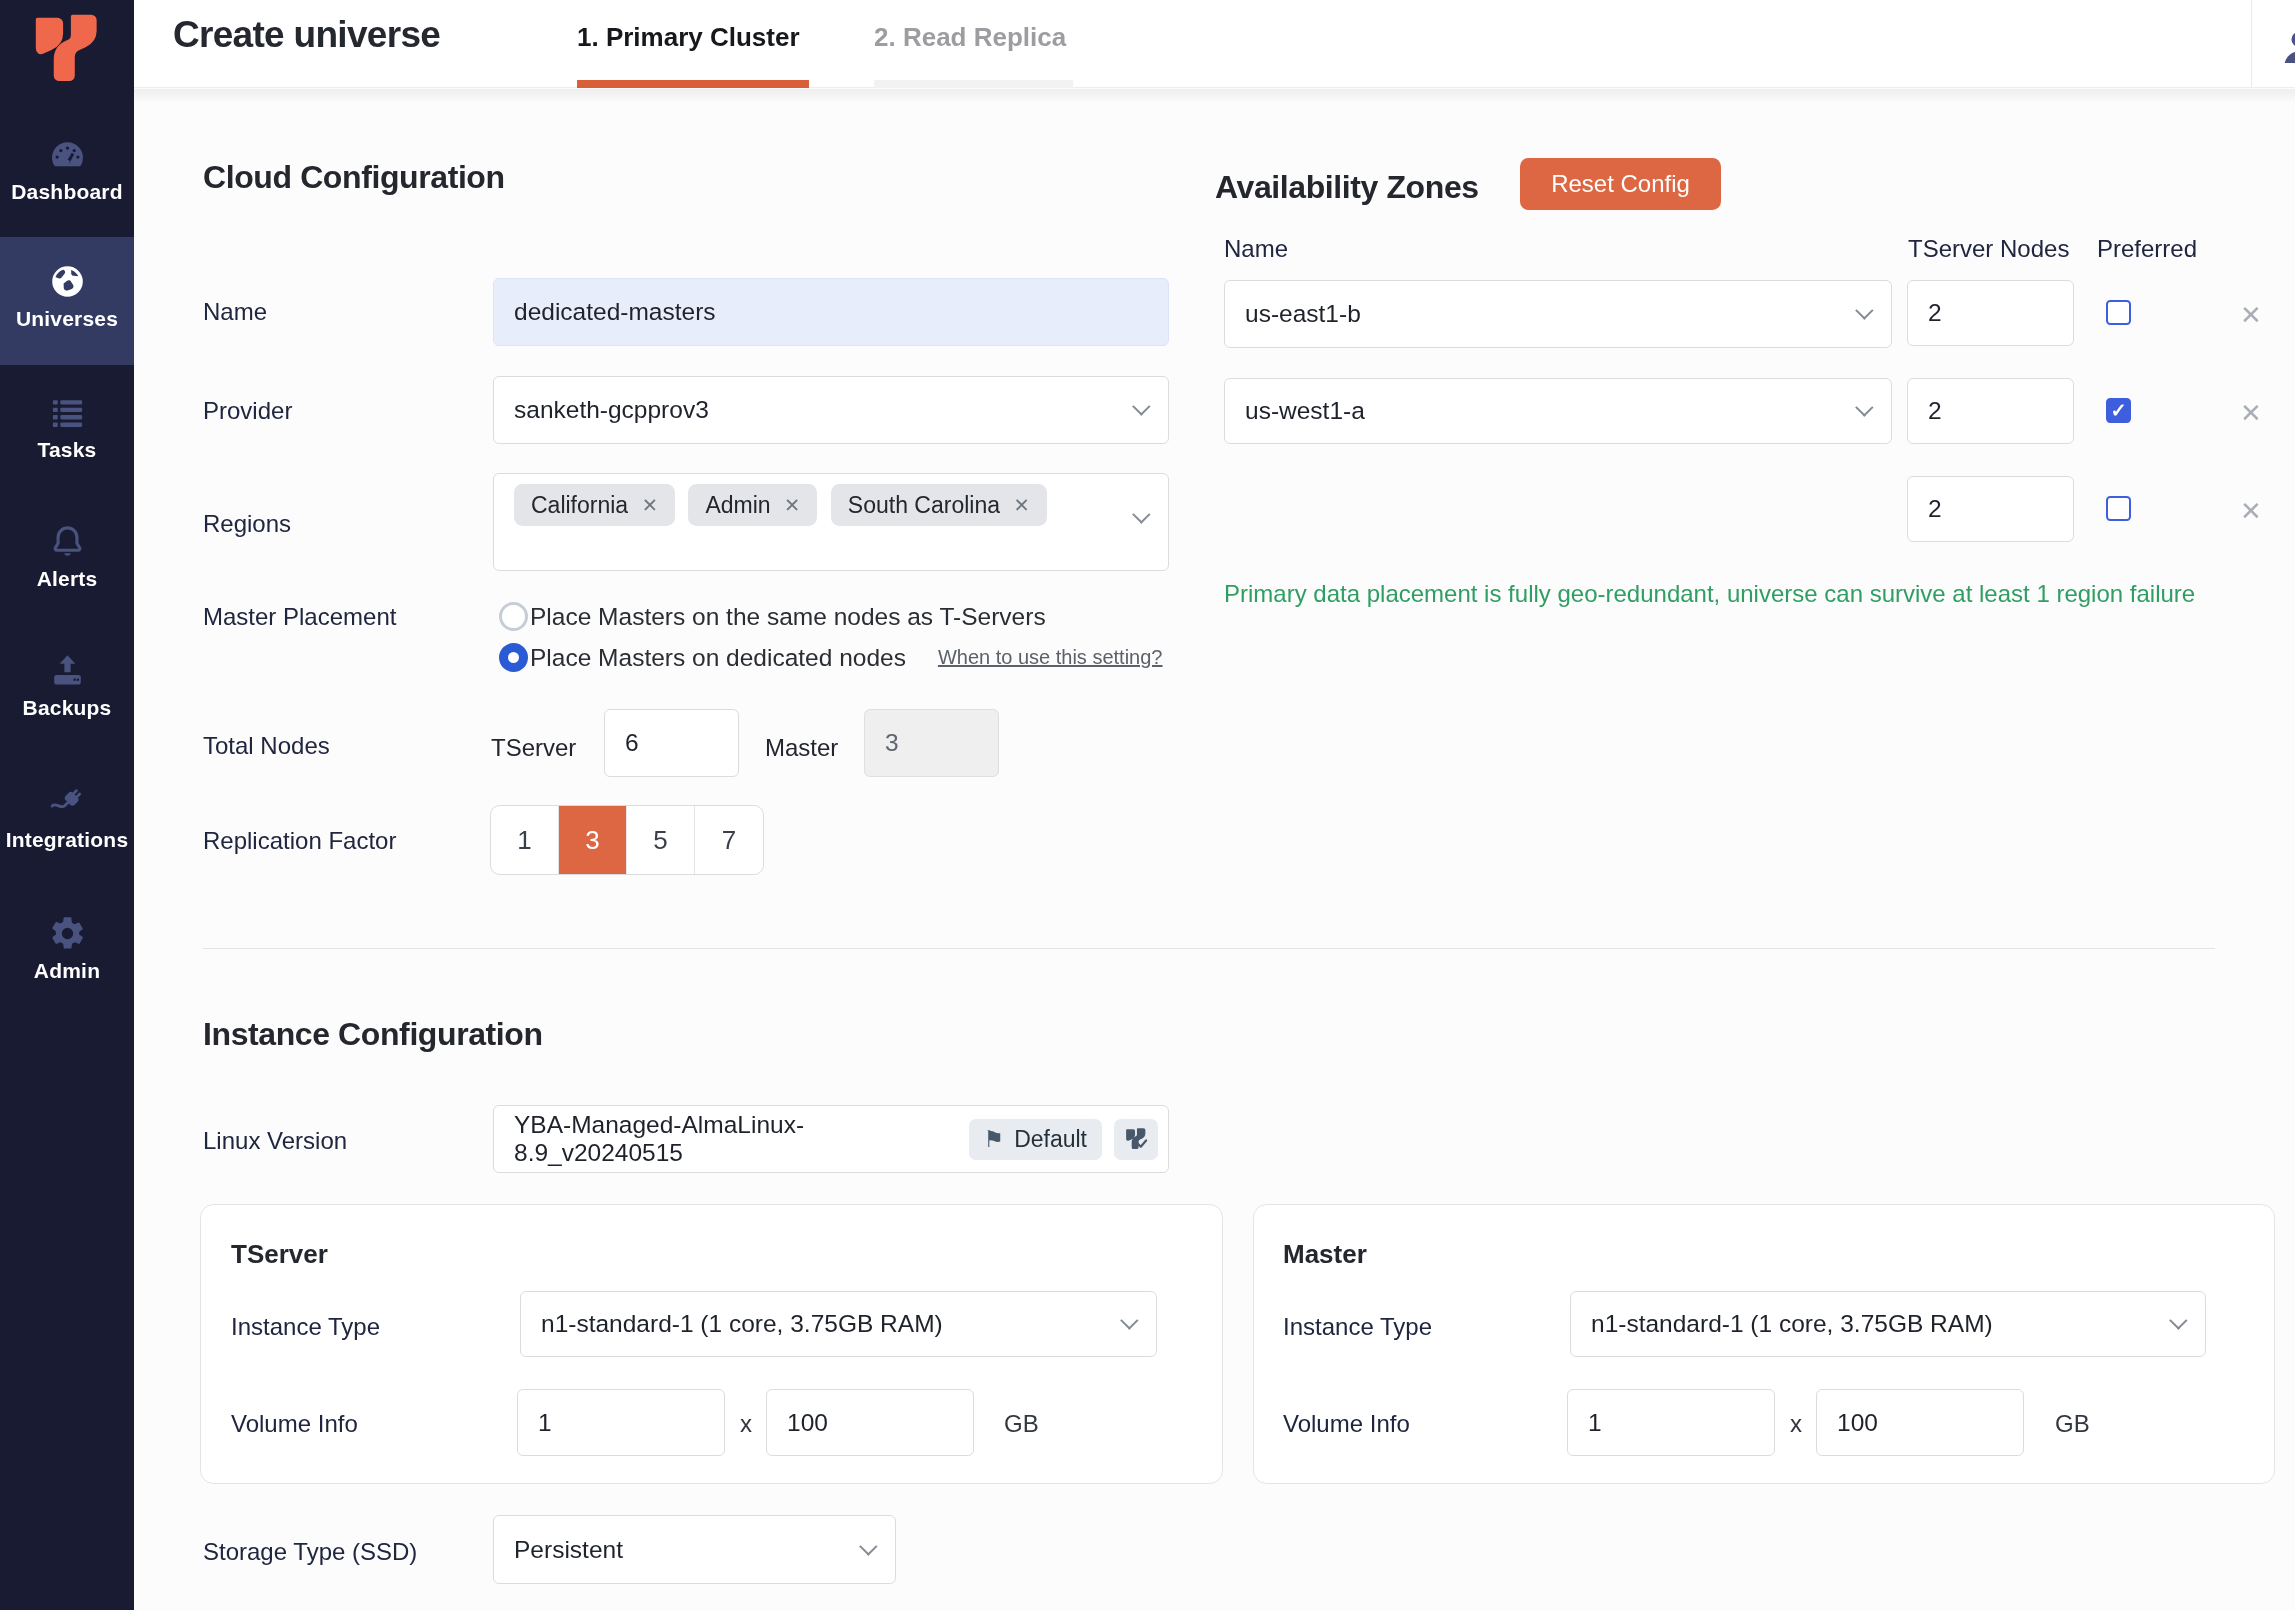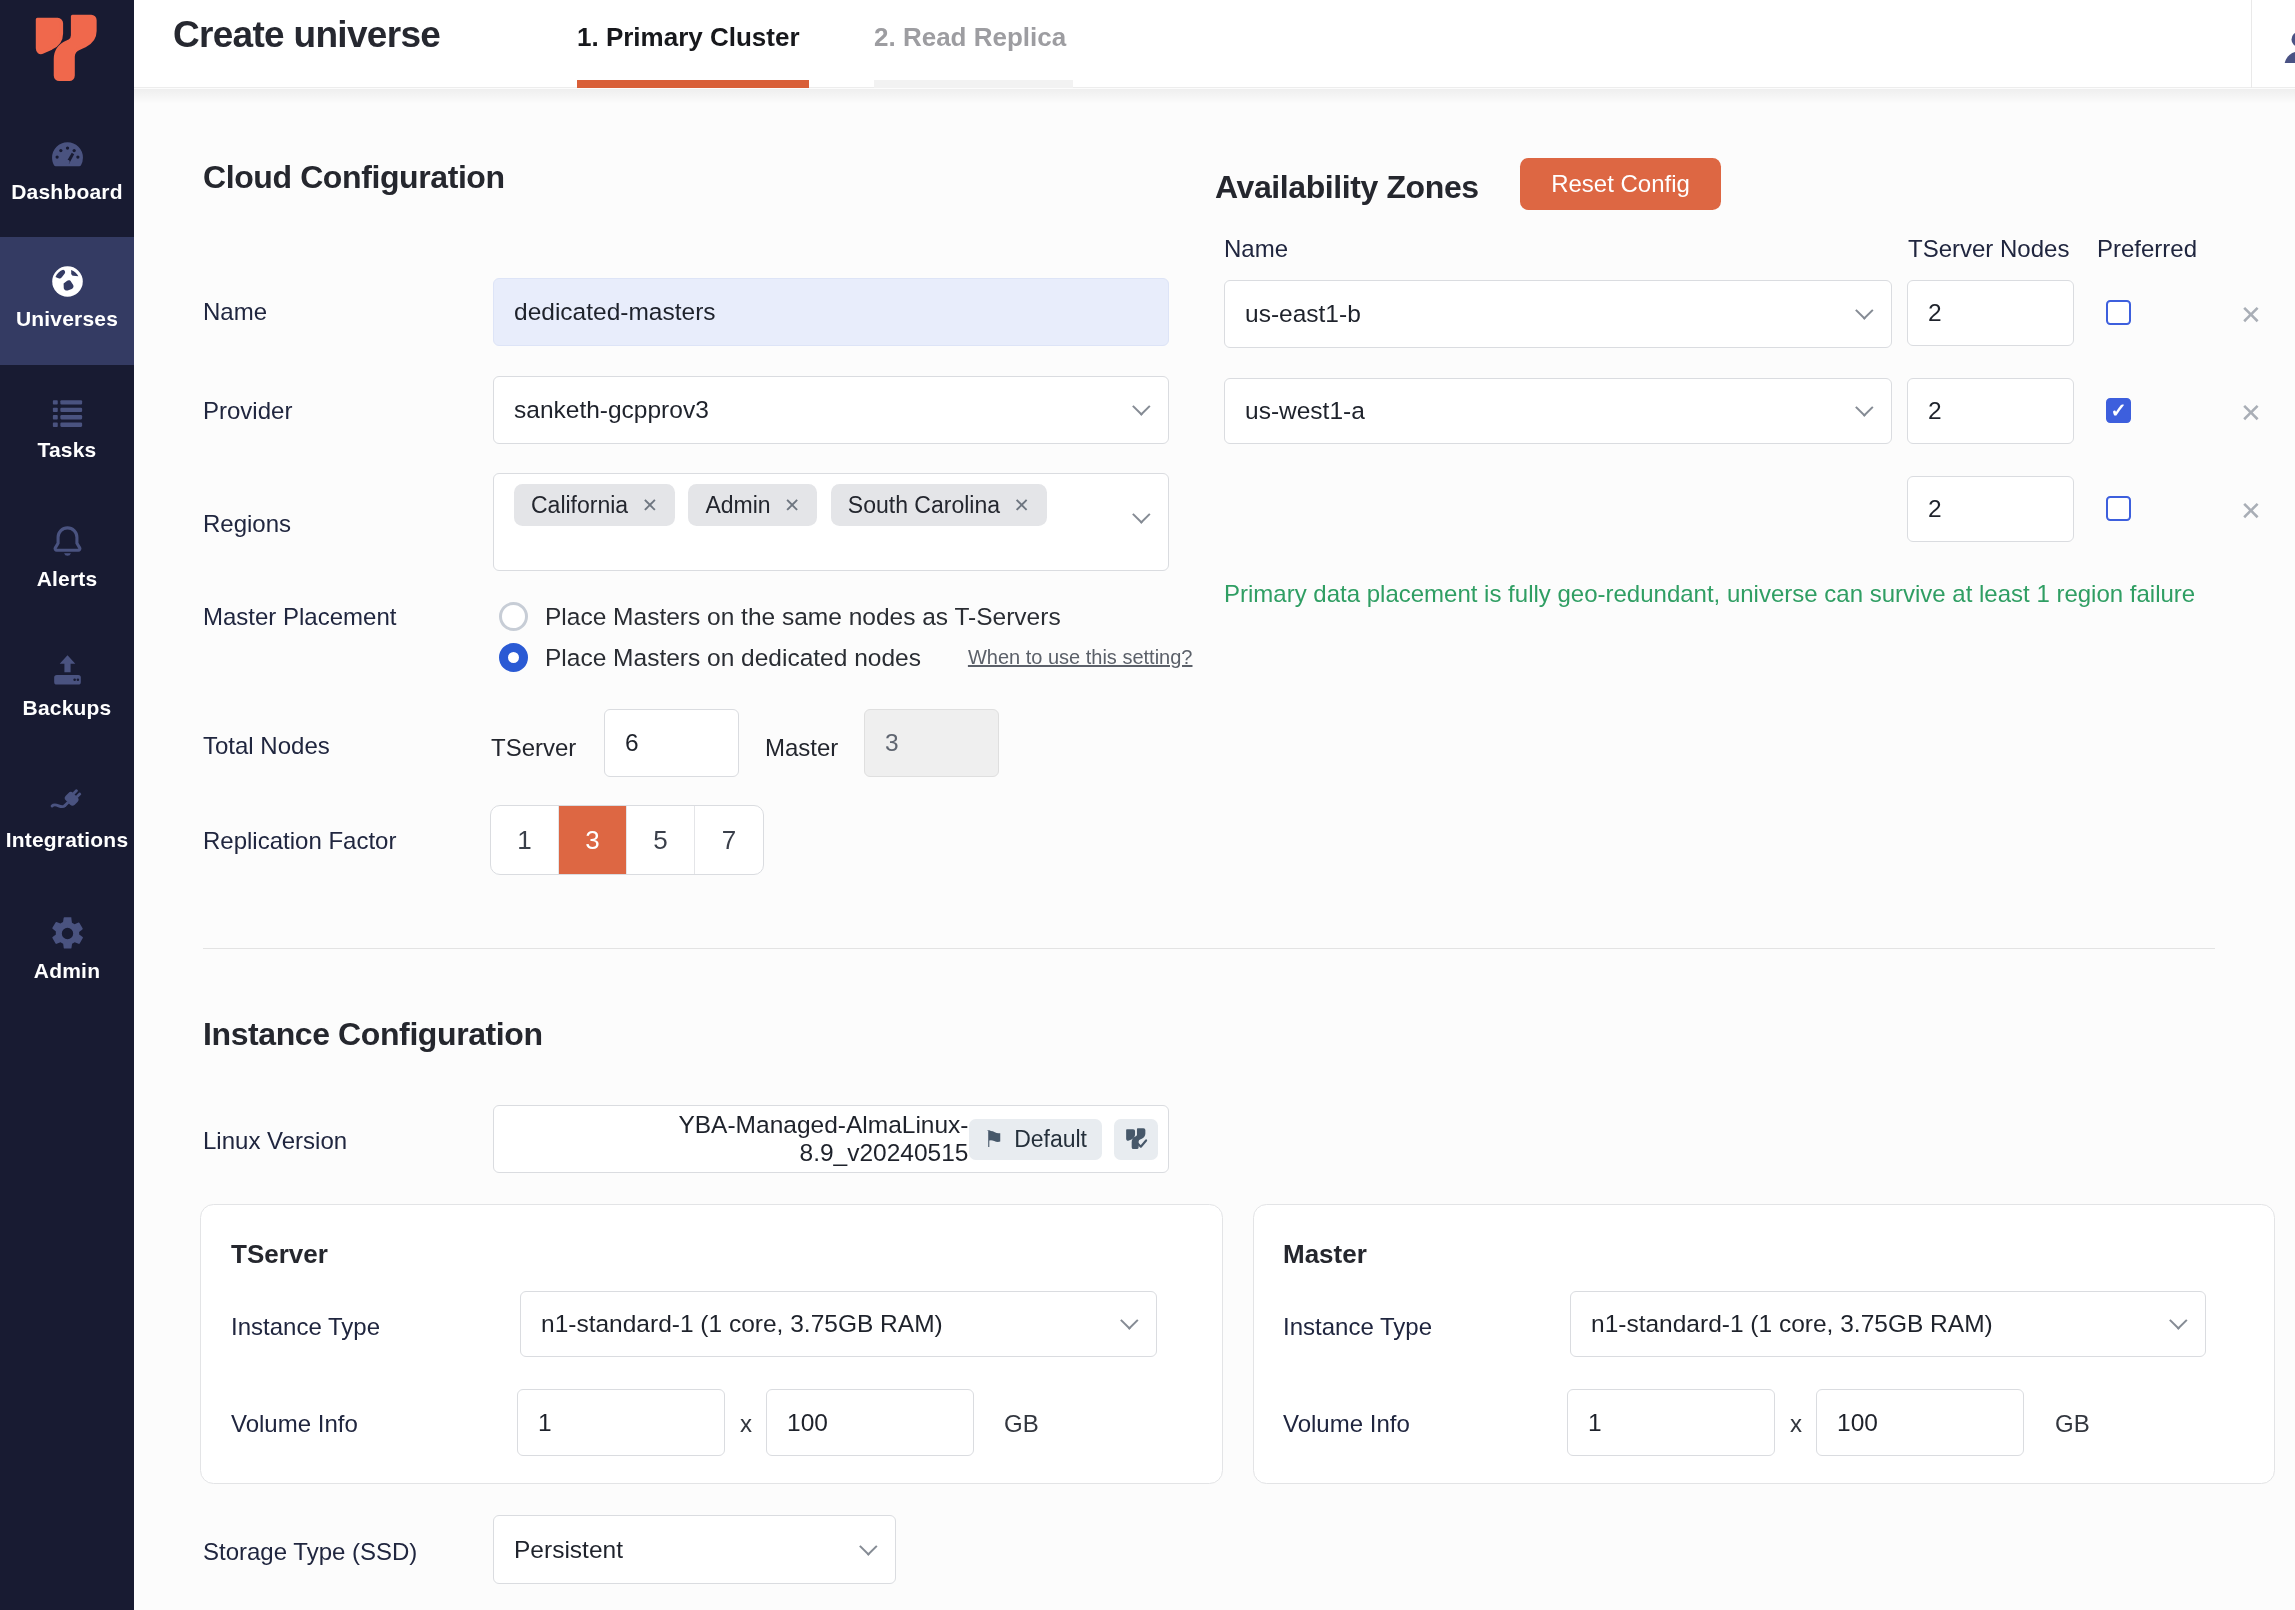--- a/index.html
+++ b/index.html
@@ -41,21 +41,21 @@
   input.ctl { outline: none; }
   input.ctl:disabled, .ctl.disabled { background: #EFEFEF; border-color: #DFDFDF; color: #5F6570; }
   .name-input { background: #E8EDFB; border-color: #DDE4F7; }
 
   .chip { display: inline-flex; align-items: center; background: #E4E5E8; border-radius: 8.5px;
           height: 42px; padding: 0 17px; font-size: 23px; color: #23262E; margin-right: 13.5px; }
   .chip .x { margin-left: 13.5px; color: #6E7680; font-size: 19.4px; cursor: pointer; }
 
   .radio { width: 29px; height: 29px; border-radius: 50%; background: #fff; border: 3.4px solid #C7CDD6; flex: 0 0 auto; }
   .radio.checked { border: 9.3px solid #2A5AD4; }
-  .radio-row { position: absolute; display: flex; align-items: center; gap: 17px; font-size: 24.5px; color: #2A2D33; justify-content: flex-end; }
+  .radio-row { position: absolute; display: flex; align-items: center; gap: 2px; font-size: 24.5px; color: #2A2D33; justify-content: flex-end; }
   .setting-link { color: #5B6069; font-size: 20px; text-decoration: underline; margin-left: 30px; cursor: pointer; }
 
   .seg { position: absolute; display: flex; border: 1.7px solid #DADCE0; border-radius: 10px; overflow: hidden; background: #fff; }
   .seg .cell { width: 68px; height: 68px; display: flex; align-items: center; justify-content: center;
                font-size: 26px; color: #3A3F4A; border-right: 0.8px solid #E4E5E8; cursor: pointer; }
   .seg .cell:last-child { border-right: none; }
   .seg .cell.selected { background: #DD6743; color: #fff; }
 
   .hdiv { position: absolute; height: 0.8px; background: #E3E3E3; }
 
@@ -278,21 +278,21 @@
 
   <input class="ctl" style="left: 1907px; top: 476px; width: 167px; height: 66px;" readonly="" value="2">
   <div class="checkbox" style="left:2106px; top:496px;">✓</div>
   <div class="row-x" style="left:2240px; top:498px;">✕</div>
 
   <div class="az-msg" style="left:1224px; top:580px;">Primary data placement is fully geo-redundant, universe can survive at least 1 region failure</div>
 
   <div class="sec-title" style="left:203px; top:1016px;">Instance Configuration</div>
 
   <div class="f-label" style="left:203px; top:1127px;">Linux Version</div>
-  <div class="ctl select" style="left:493px; top:1105px; width:676px; height:68px; padding-right:10px;text-align:right;">
+  <div class="ctl select" style="left:493px; top:1105px; width:676px; height:68px; padding-right:10px;">
     <span>YBA-Managed-AlmaLinux-8.9_v20240515</span>
     <span style="display:flex; align-items:center; gap:12px;">
       <span class="badge">
         <span class="flag">⚑</span>
         <span>Default</span>
       </span>
       <span class="badge sq">
         <svg width="24" height="24" viewBox="0 0 100 100">
           <g fill="#47586A" stroke="#47586A" stroke-width="6" stroke-linejoin="round">
             <path d="M12 12 h26 a5 5 0 0 1 5 5 v13 c0 9 -5 15 -13 19 l-11 5 c-4 2 -7 -1 -7 -5 z"></path>

